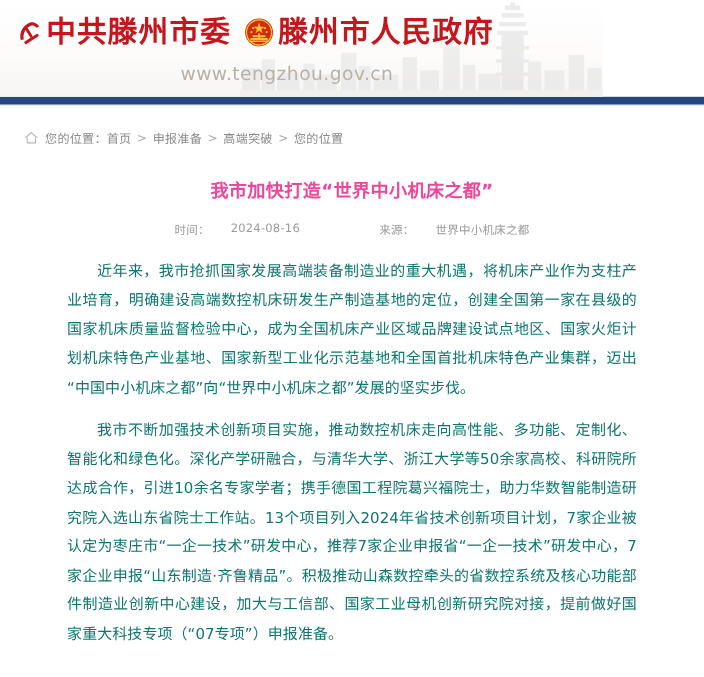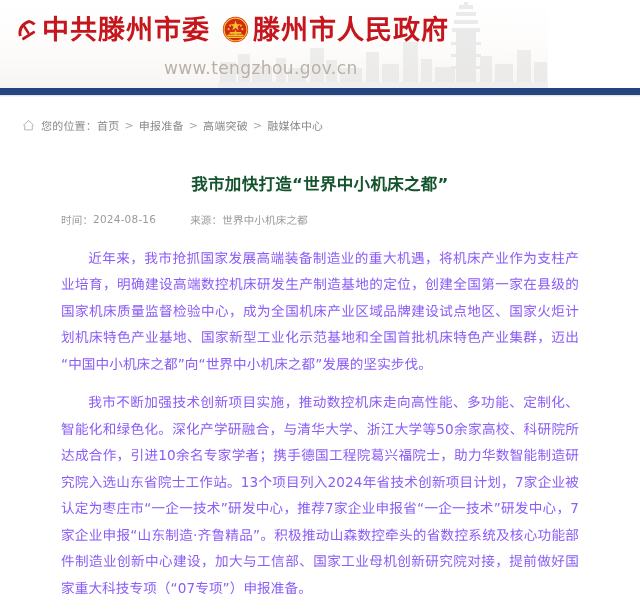--- a/index.html
+++ b/index.html
@@ -123,50 +123,51 @@
   .article {
     width: 518px;
     margin: 0 auto;
     padding-top: 28px;
   }
 
   .article-title {
     text-align: center;
     font-size: 16.5px;
     font-weight: bold;
-    color: #14532d;
+    color: #ec4899;
     line-height: 1.5;
     letter-spacing: 0.3px;
-    margin: 12px;
+    margin: 1px;
   }
 
   .article-meta {
     display: flex;
-    justify-content: flex-start;
+    justify-content: center;
     align-items: center;
     margin-top: 14px;
     font-size: 10.5px;
     color: #9a9a9a;
     letter-spacing: 0.2px;
+    gap: 19px;
   }
 
   .meta-gap {
     display: inline-block;
     width: 34px;
   }
 
   .article-body {
     margin-top: 18px;
   }
 
   .article-body p {
     margin: 12px 0 12px 0;
     font-size: 13.6px;
     line-height: 1.95;
-    color: #8b5cf6;
+    color: #0f766e;
     text-align: justify;
     text-justify: inter-ideograph;
     text-indent: 2em;
     letter-spacing: 0.1px;
   }
 </style>
 </head>
 <body>
 
 <div class="banner">
@@ -249,21 +250,21 @@
     <path d="M8 2 L14.2 7.4 M8 2 L1.8 7.4" fill="none" stroke="#b5b5b5" stroke-width="1.2" stroke-linecap="round"></path>
     <path d="M3.3 7.4 V13.4 H12.7 V7.4" fill="none" stroke="#b5b5b5" stroke-width="1.2" stroke-linejoin="round"></path>
   </svg>
   <span>您的位置：</span>
   <a class="crumb-link">首页</a>
   <span class="crumb-sep">&gt;</span>
   <a class="crumb-link">申报准备</a>
   <span class="crumb-sep">&gt;</span>
   <a class="crumb-link">高端突破</a>
   <span class="crumb-sep">&gt;</span>
-  <a class="crumb-link">融媒体中心</a>
+  <a class="crumb-link">您的位置</a>
 </div>
 
 <div class="article">
 
   <h1 class="article-title">我市加快打造“世界中小机床之都”</h1>
 
   <div class="article-meta">
     <span>时间：</span>
     <span>2024-08-16</span>
     <span class="meta-gap"></span>

